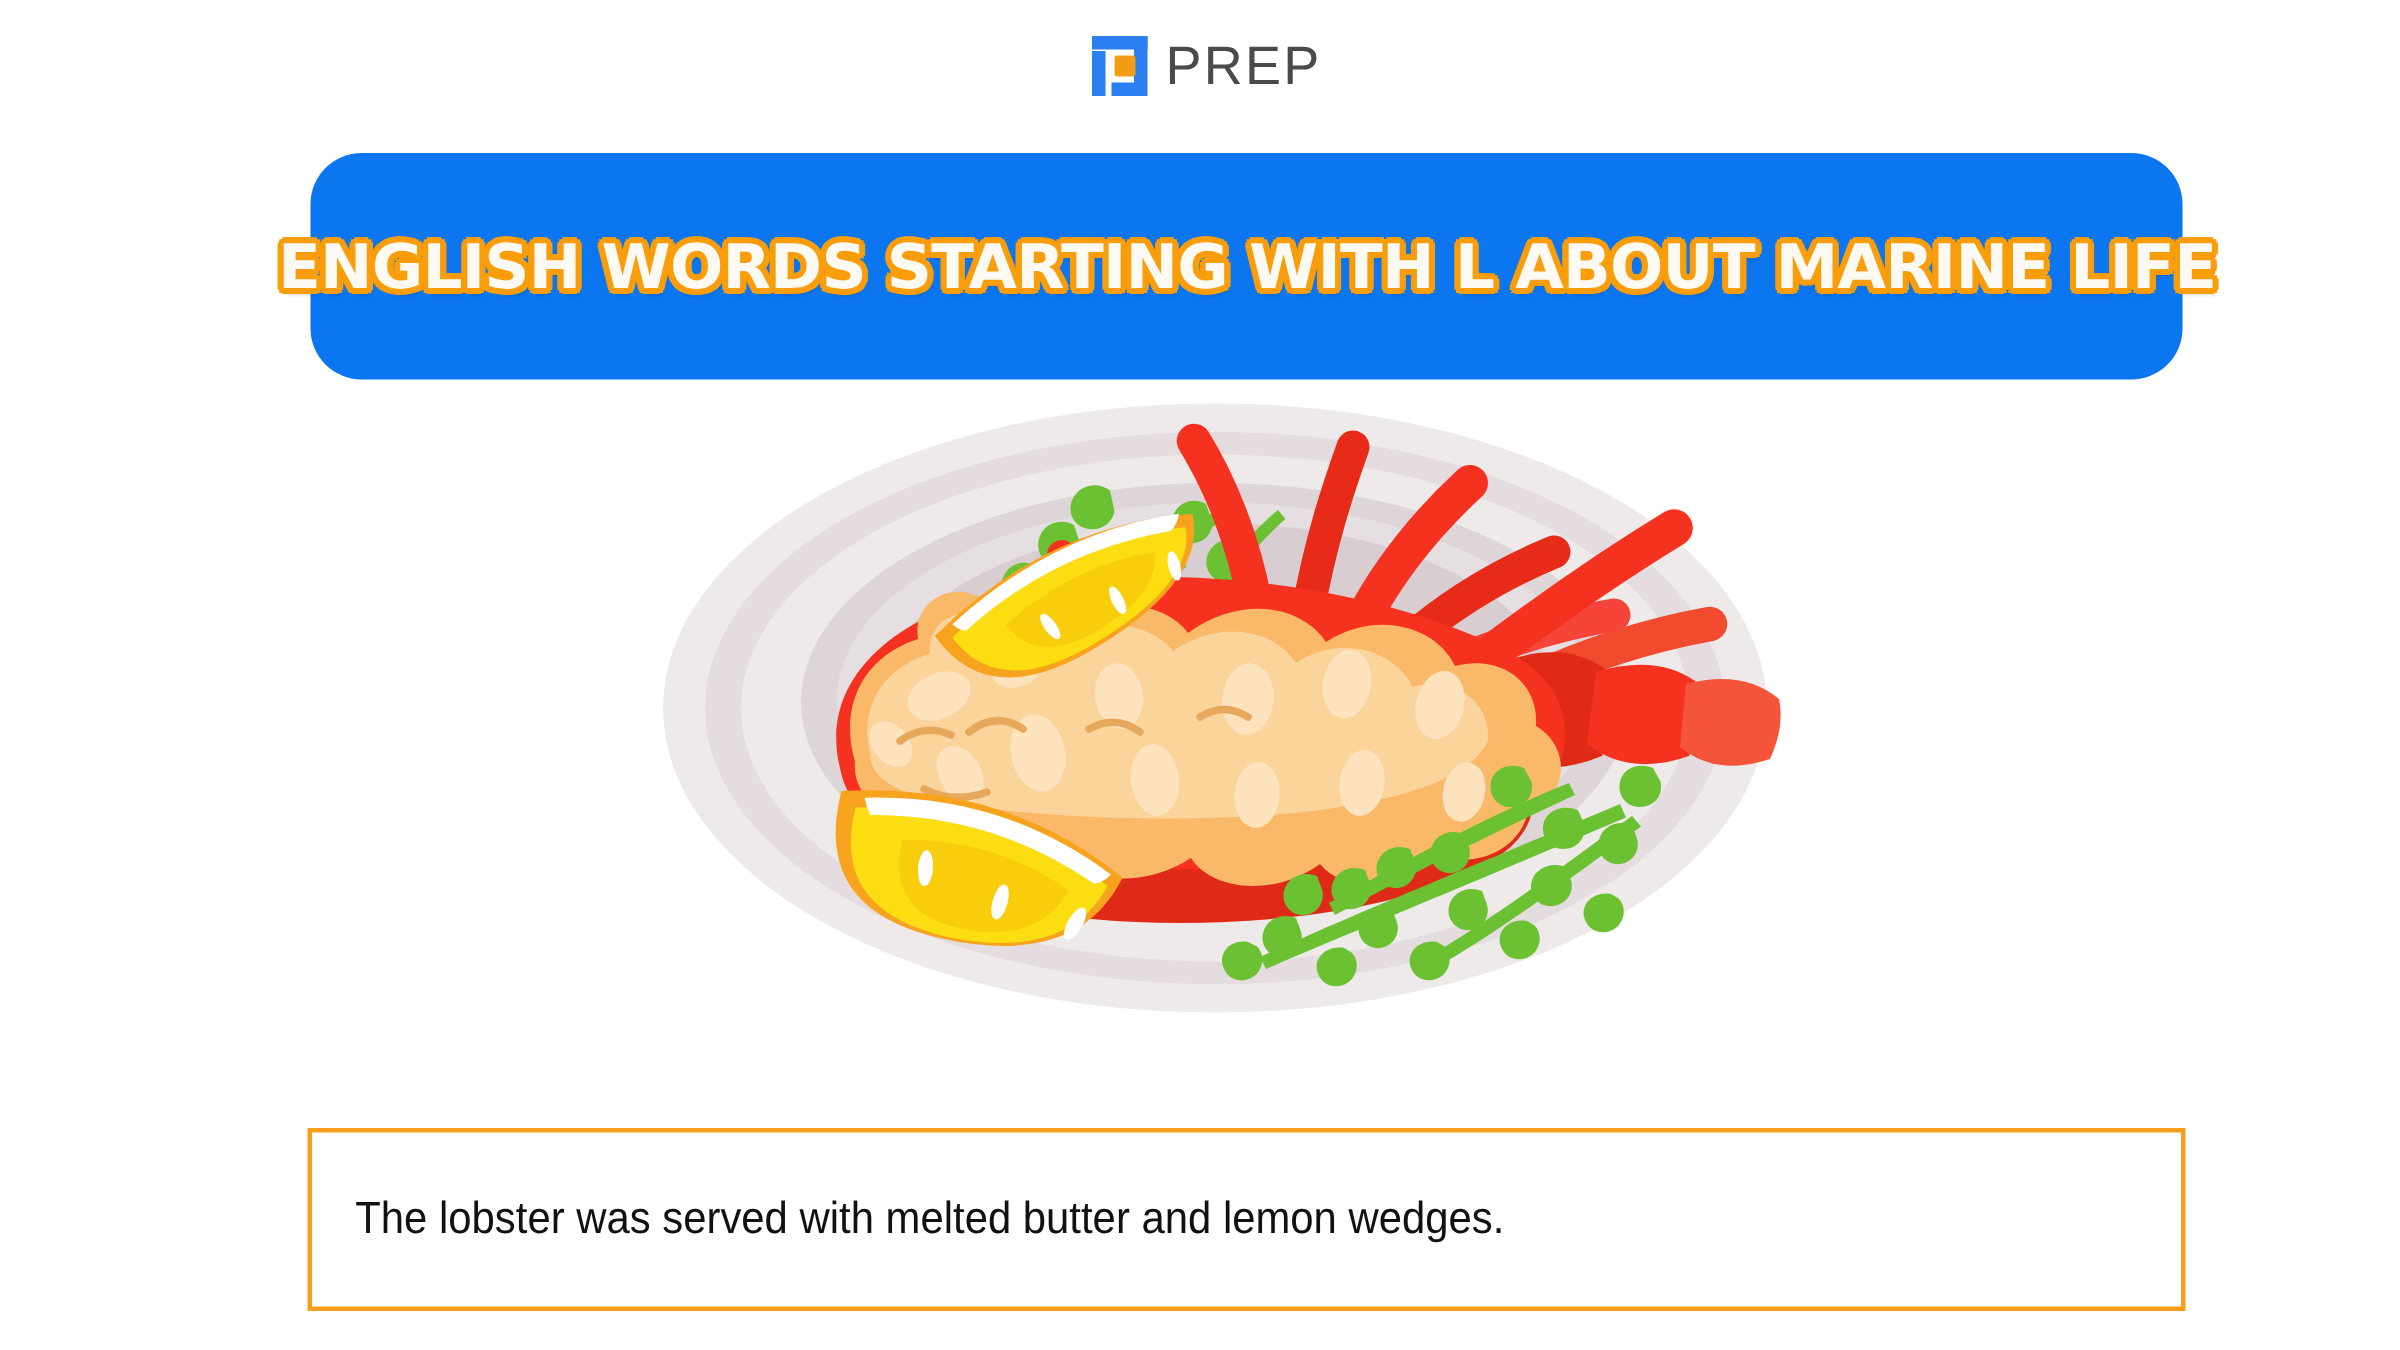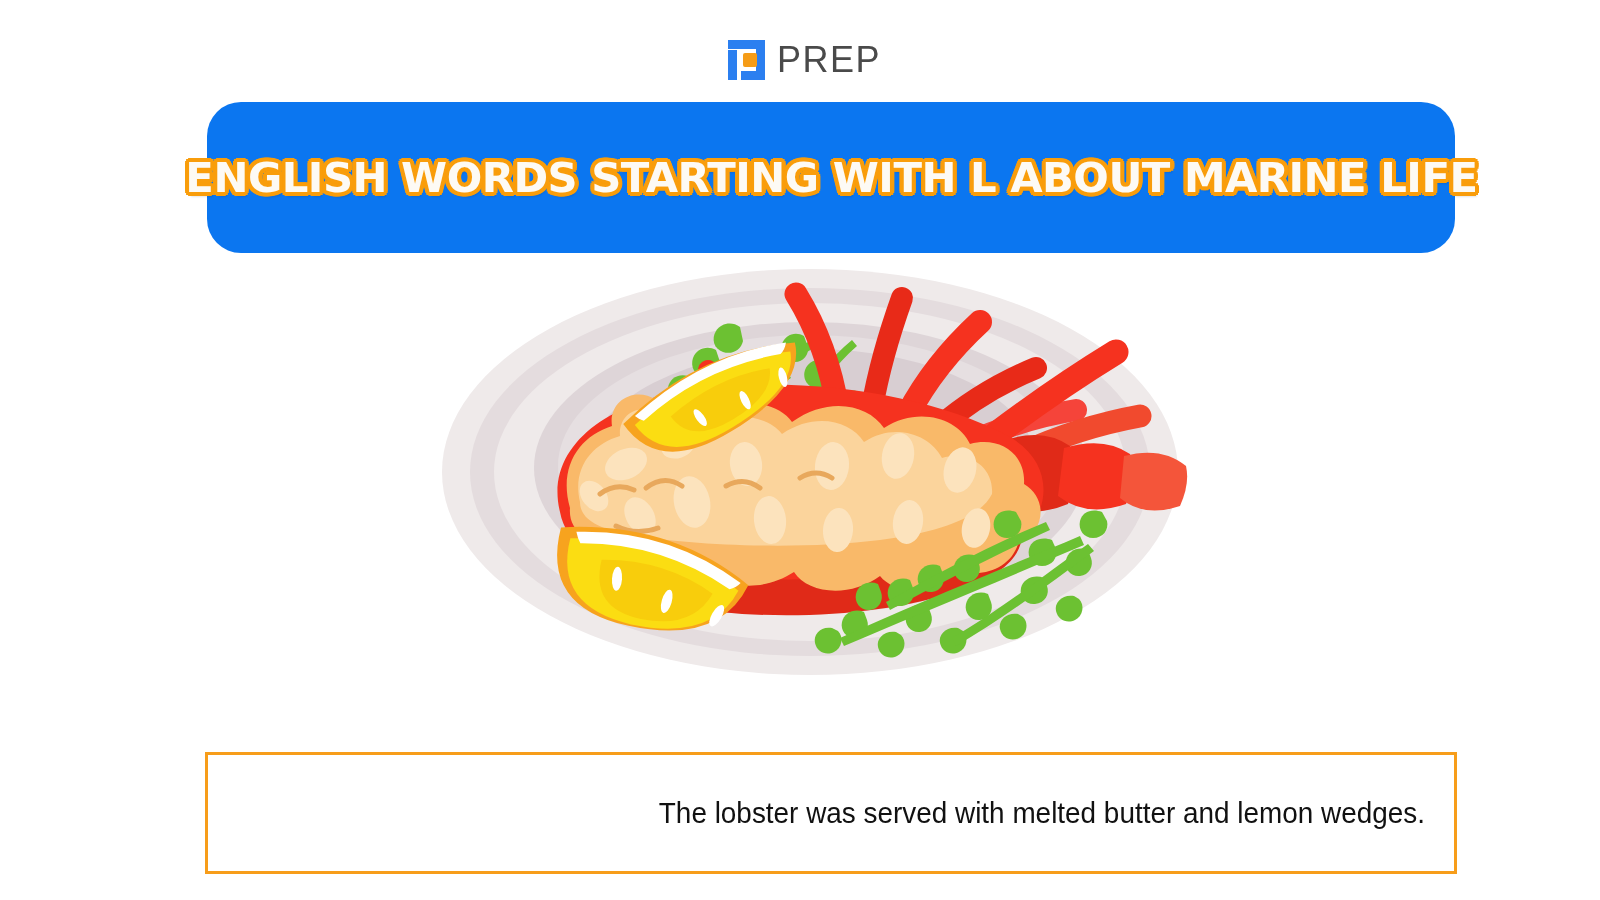--- a/index.html
+++ b/index.html
@@ -12,21 +12,21 @@
     height: 900px;
     position: relative;
     overflow: hidden;
     font-family: "Liberation Sans", sans-serif;
   }
 
   
   #brand-header {
     position: absolute;
     left: 0;
-    top: 30px;
+    top: 14px;
     width: 1600px;
     height: 60px;
     display: flex;
     align-items: center;
     justify-content: center;
     gap: 12px;
   }
   #brand-logo-mark {
     width: 46px;
     height: 46px;
@@ -136,21 +136,21 @@
     position: absolute;
     left: 205px;
     top: 752px;
     width: 1252px;
     height: 122px;
     box-sizing: border-box;
     border: 3px solid #f79d1a;
     background: #ffffff;
     display: flex;
     align-items: center;
-    justify-content: flex-end;
+    justify-content: flex-start;
   }
   #caption-text {
     font-family: "Liberation Sans", sans-serif;
     font-size: 30px;
     font-weight: 500;
     color: #111111;
     text-align: center;
     transform: scaleX(0.93);
     white-space: nowrap;
   }

